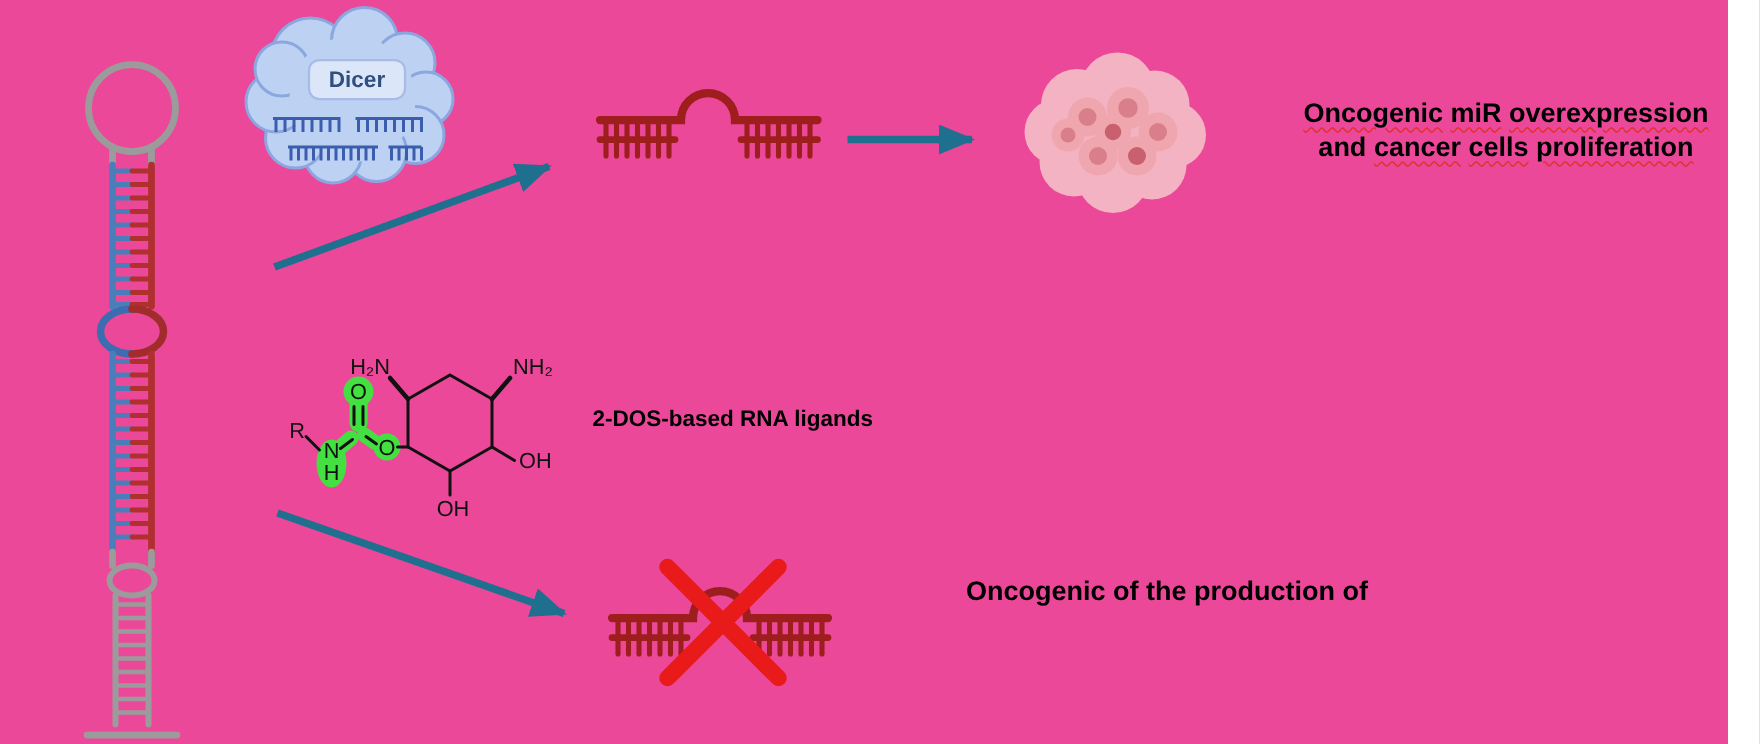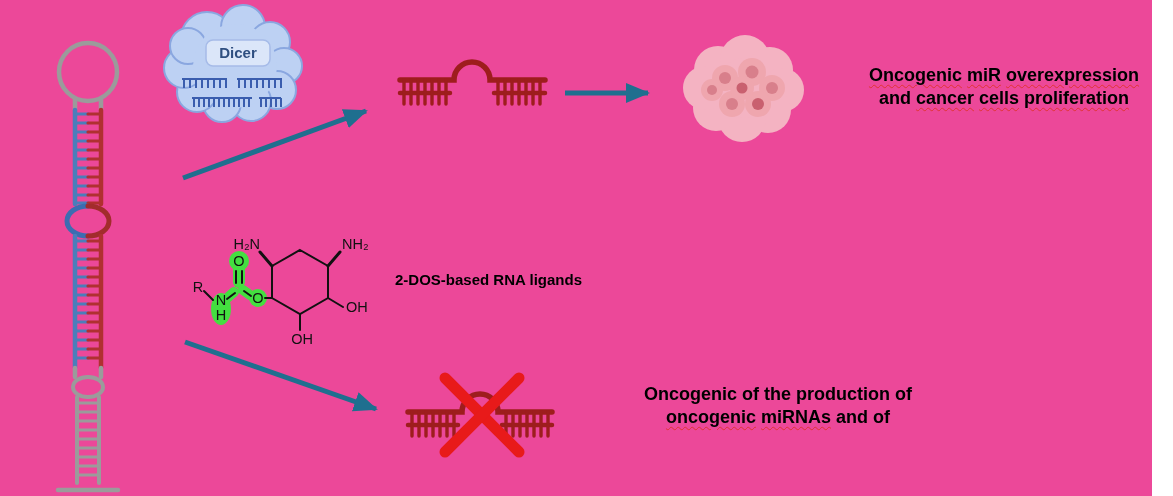--- a/index.html
+++ b/index.html
@@ -187,16 +187,15 @@
 
   <div class="cap" style="left:835px;top:64px;width:338px;">
     <div><span class="u">Oncogenic</span> <span class="u">miR</span> <span class="u">overexpression</span></div>
     <div><span>and</span> <span class="u">cancer</span> <span class="u">cells</span> <span class="u">proliferation</span></div>
   </div>
 
   <div class="ligand-label" style="left:395px;top:271px;">2-DOS-based RNA ligands</div>
 
   <div class="cap" style="left:612px;top:383px;width:332px;">
     <div><span>Oncogenic</span> <span>of</span> <span>the</span> <span>production</span> <span>of</span></div>
-    <div><span class="u">oncogenic</span> <span class="u">miRNAs</span> <span>and</span> <span>of</span></div>
   </div>
 
 </div>
 
 </body></html>

